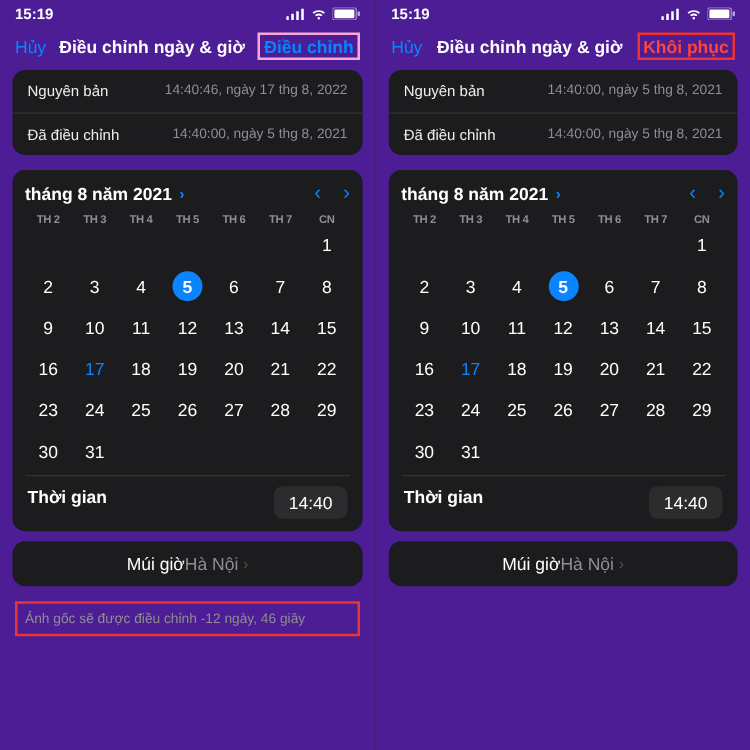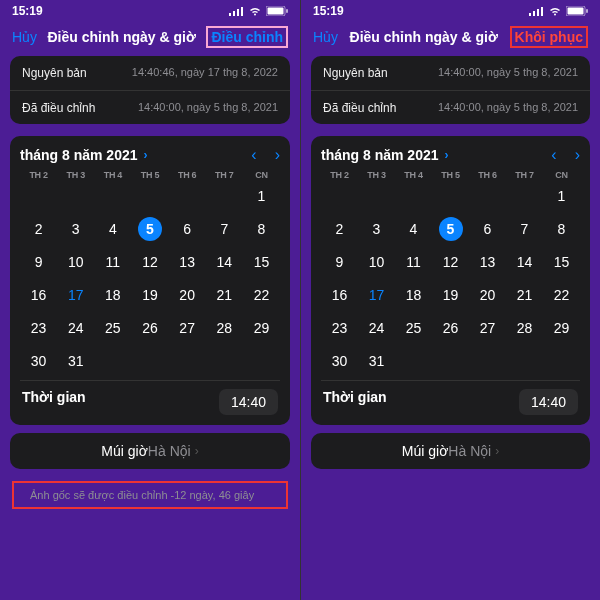--- a/index.html
+++ b/index.html
@@ -34,21 +34,21 @@
   .cal-cell.selected .inner { background: #0a84ff; color: #fff; border-radius: 50%; width: 24px; height: 24px; display: flex; align-items: center; justify-content: center; font-weight: 600; }
   .cal-cell.today { color: #0a84ff; }
   .cal-cell.empty { }
   .time-row { display: flex; justify-content: space-between; align-items: flex-start; padding: 8px 2px 10px 2px; border-top: 1px solid #333; margin-top: 4px; }
   .time-label { font-size: 14px; font-weight: 600; color: #fff; }
   .time-pill { background: #2c2c2e; color: #fff; padding: 5px 12px; border-radius: 7px; font-size: 14px; }
   .tz-row { display: flex; justify-content: center; align-items: center; padding: 10px 12px; font-size: 14px; }
   .tz-label { color: #fff; }
   .tz-value { color: #8e8e93; display: flex; align-items: center; gap: 4px; }
   .tz-value .chev { color: #555; font-size: 12px; }
-  .footer-note { font-size: 11px; color: #8e8e93; padding: 6px 16px; text-align: left; }
+  .footer-note { font-size: 11px; color: #8e8e93; padding: 6px 6px; text-align: left; }
   .footer-note.boxed { border: 2px solid #e33; margin: 0 2px 4px 2px; }
 </style>
 </head>
 <body>
 
 <div class="screen">
   <div class="status-bar">
     <span>15:19</span>
     <div class="status-right">
       <svg width="15" height="10" viewBox="0 0 15 10">

